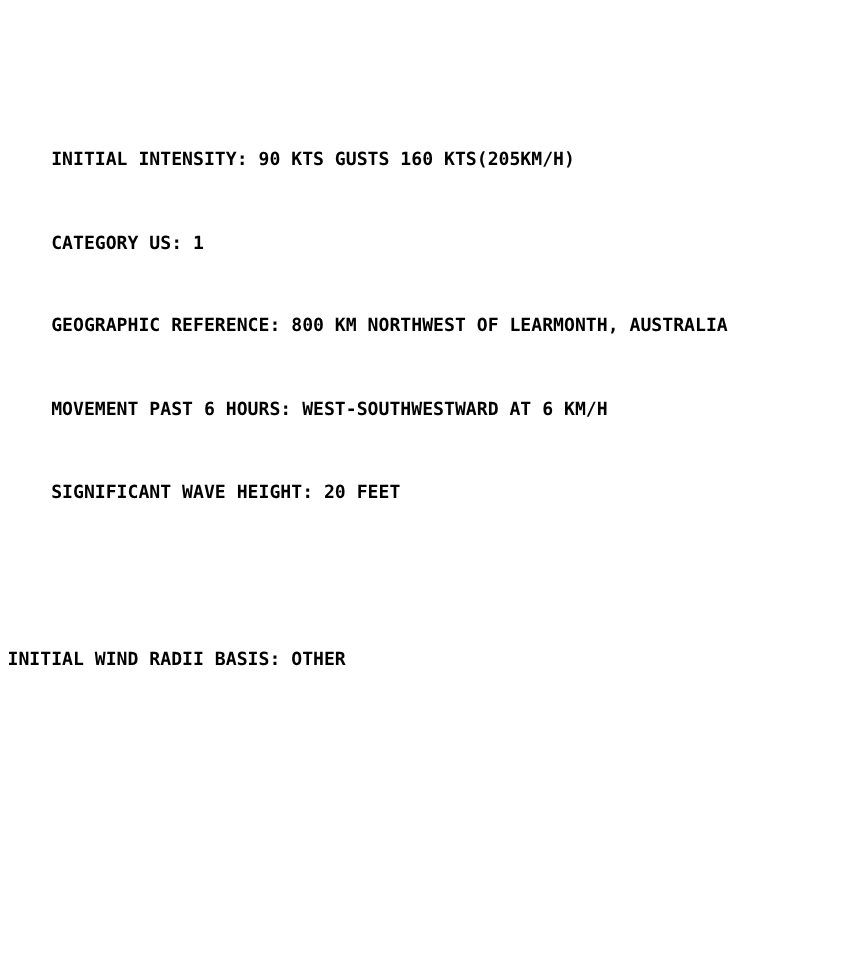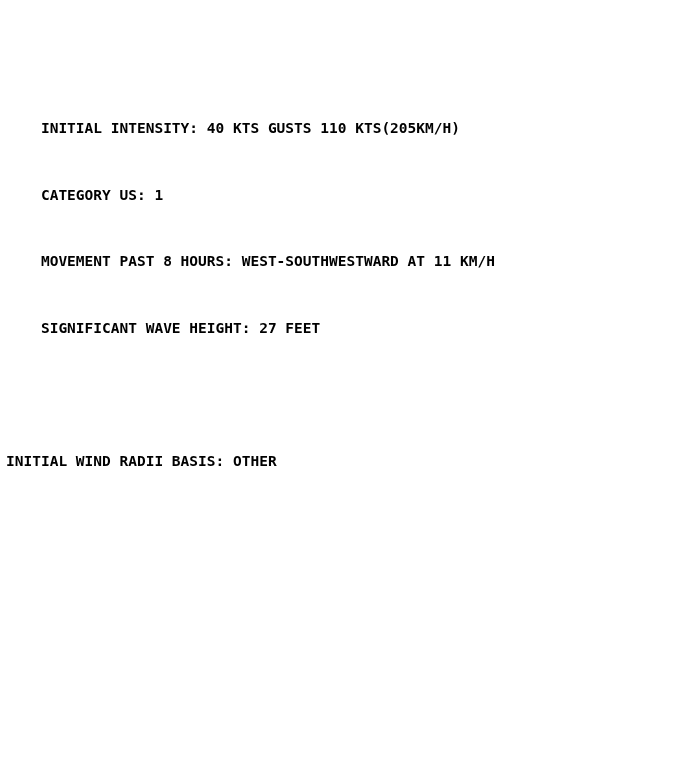--- a/index.html
+++ b/index.html
@@ -28,24 +28,25 @@
   }
   .blank {
     height: 22.2px;
   }
 </style>
 </head>
 <body>
 
 <div id="doc">
   <div class="line blank"></div>
-  <div class="line">    INITIAL INTENSITY: 40 KTS GUSTS 110 KTS(205KM/H)</div>
+  <div class="line">    INITIAL INTENSITY: 90 KTS GUSTS 160 KTS(205KM/H)</div>
   <div class="line">    CATEGORY US: 1</div>
-  <div class="line">    MOVEMENT PAST 8 HOURS: WEST-SOUTHWESTWARD AT 11 KM/H</div>
-  <div class="line">    SIGNIFICANT WAVE HEIGHT: 27 FEET</div>
+  <div class="line">    GEOGRAPHIC REFERENCE: 800 KM NORTHWEST OF LEARMONTH, AUSTRALIA</div>
+  <div class="line">    MOVEMENT PAST 6 HOURS: WEST-SOUTHWESTWARD AT 6 KM/H</div>
+  <div class="line">    SIGNIFICANT WAVE HEIGHT: 20 FEET</div>
   <div class="line blank"></div>
   <div class="line">INITIAL WIND RADII BASIS: OTHER</div>
   
   
   
   
   
   
   
   

